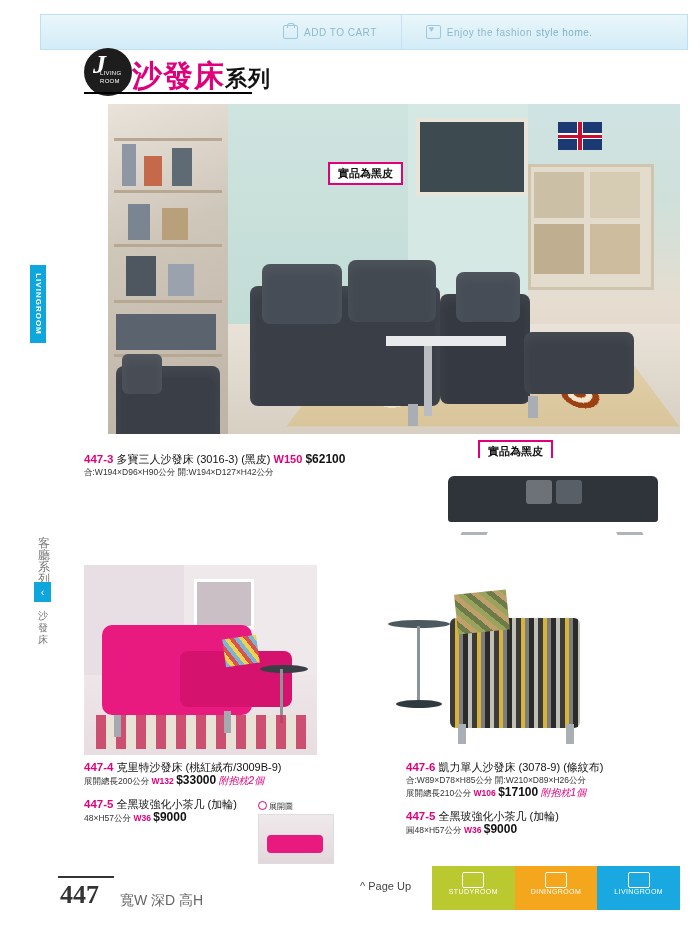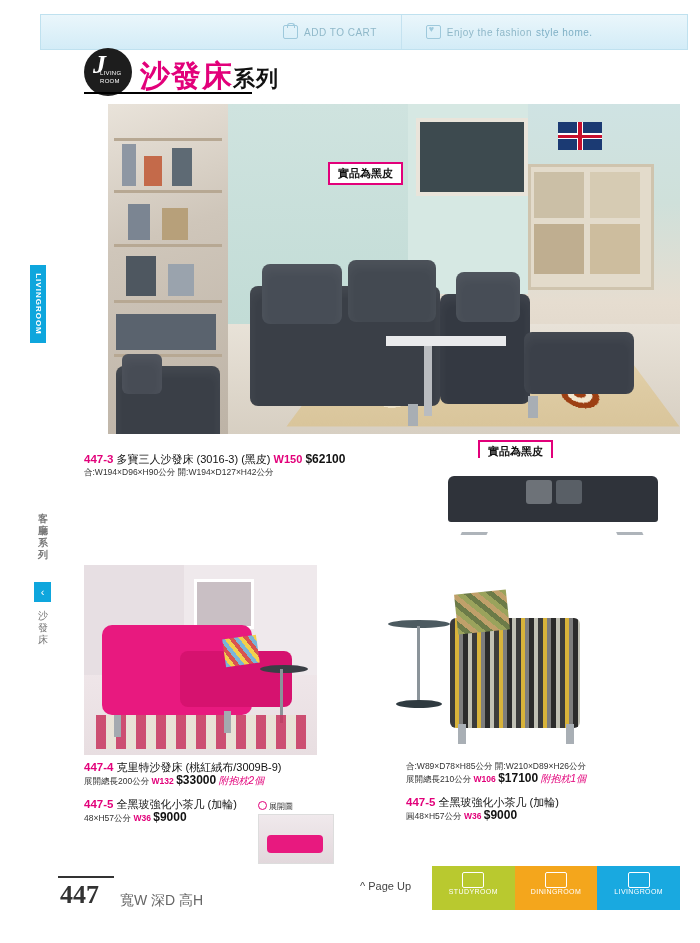--- a/index.html
+++ b/index.html
@@ -91,27 +91,26 @@
     transform: translate(-50%, -50%) rotate(90deg);
     white-space: nowrap;
     color: #fff;
     font-size: 8px;
     letter-spacing: 1px;
     font-weight: bold;
   }
   .left-side-text {
     position: absolute;
     left: 38px;
-    top: 513px;
+    top: 537px;
     width: 12px;
-    font-size: 10px;
+    font-size: 12px;
     color: #777;
     line-height: 12px;
     letter-spacing: 1px;
-    font-weight: bold;
   }
   .left-arrow {
     position: absolute;
     left: 34px;
     top: 582px;
     width: 17px;
     height: 20px;
     background: #0ea6dd;
     color: #fff;
     font-size: 11px;
@@ -164,21 +163,20 @@
     letter-spacing: .3px;
   }
   .badge .l2 {
     position: absolute;
     left: 16px;
     top: 30px;
     font-size: 6px;
     letter-spacing: .3px;
   }
   .series-title {
-    margin-left: 8px;
     font-size: 30px;
     color: #e2007a;
     font-family: "Liberation Serif", serif;
     font-weight: bold;
     letter-spacing: 1px;
     line-height: 34px;
   }
   .series-title .sfx {
     color: #111;
     font-size: 22px;
@@ -745,20 +743,24 @@
   <div class="expand-label">
     <span class="dot"></span><span>展開圖</span>
   </div>
   <div class="expand-thumb">
     <div class="bed"></div>
   </div>
 </div>
 
 <div class="specs-low-right">
   <div class="spec-row">
+    <div class="spec-line1">
+      <span class="spec-code">447-6</span>
+      <span>凱力單人沙發床 (3078-9) (條紋布)</span>
+    </div>
     <div class="spec-line2">合:W89×D78×H85公分  開:W210×D89×H26公分</div>
     <div class="spec-line2">
       <span>展開總長210公分</span>
       <span class="spec-w">W106</span>
       <span class="spec-price">$17100</span>
       <span class="spec-extra">附抱枕1個</span>
     </div>
   </div>
   <div class="spec-row" style="margin-top:10px">
     <div class="spec-line1">

